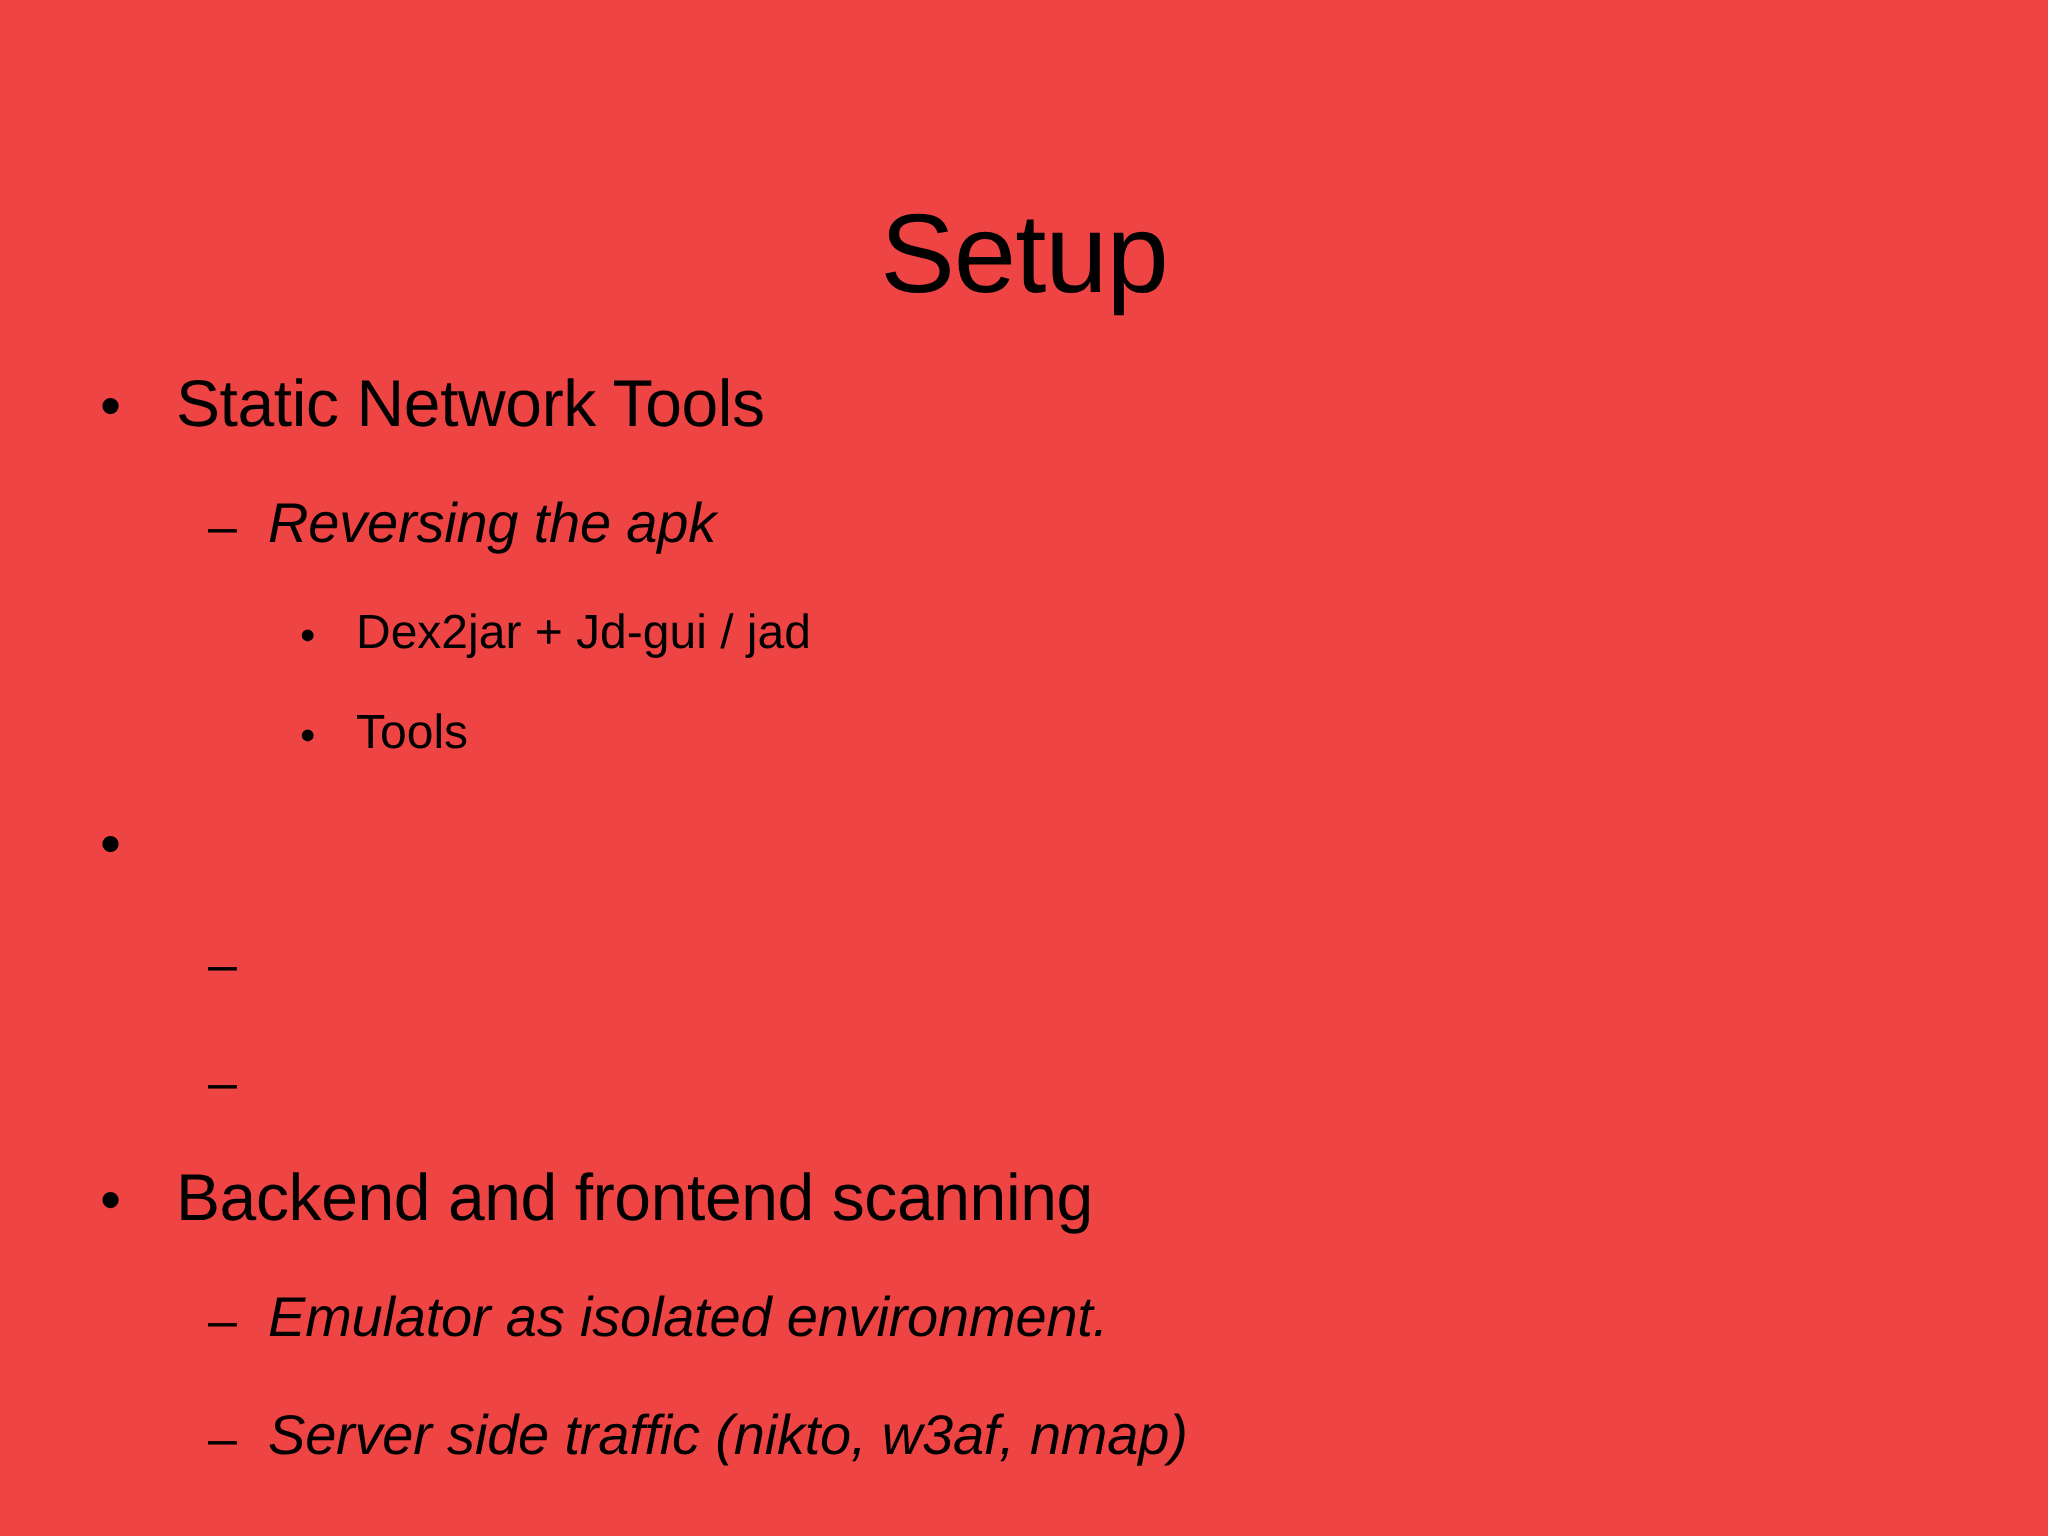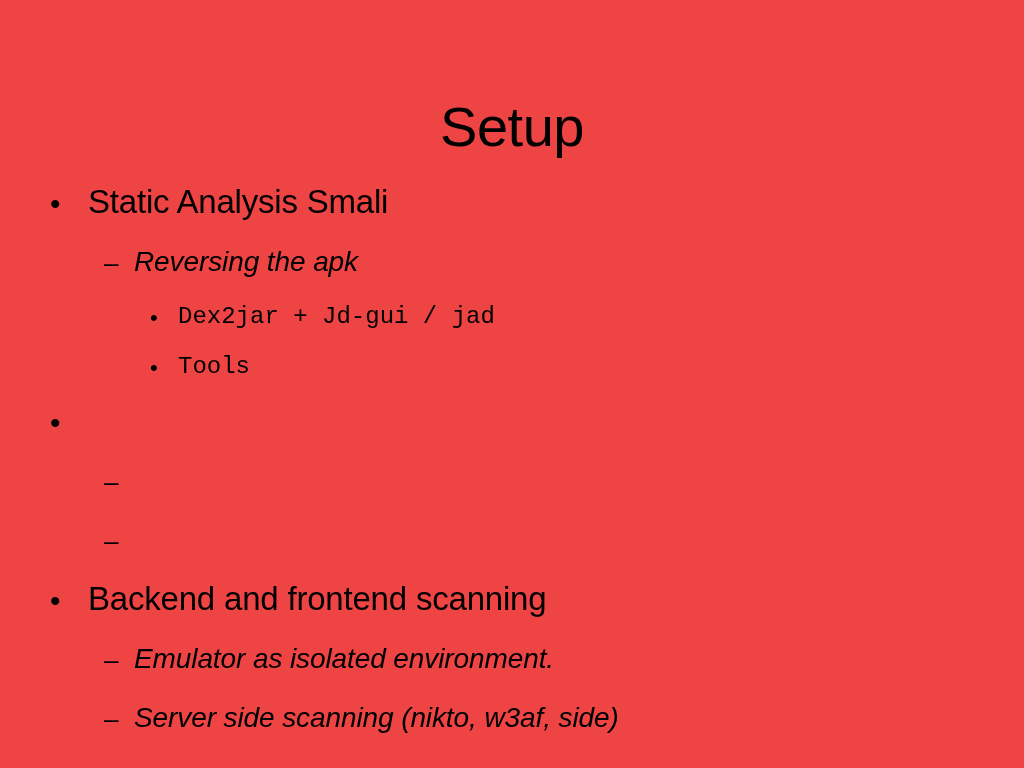--- a/index.html
+++ b/index.html
@@ -110,35 +110,34 @@
   .lvl3 .bullet-marker {
     left: 150px;
     top: 12px;
     font-size: 22px;
   }
   .lvl3 .bullet-text {
     margin-left: 178px;
     font-size: 24px;
     line-height: 34px;
     padding-top: 5px;
-    font-family: Liberation Mono, monospace;
   }
 </style>
 </head>
 <body>
 
 <div class="slide">
 
   <h1 class="slide-title">Setup</h1>
 
   <div class="body-list">
 
     <div class="bullet-row lvl1">
       <span class="bullet-marker">•</span>
-      <span class="bullet-text">Static Analysis Smali</span>
+      <span class="bullet-text">Static Network Tools</span>
     </div>
 
     <div class="bullet-row lvl2">
       <span class="bullet-marker">–</span>
       <span class="bullet-text">Reversing the apk</span>
     </div>
 
     <div class="bullet-row lvl3">
       <span class="bullet-marker">•</span>
       <span class="bullet-text">Dex2jar + Jd-gui / jad</span>
@@ -166,17 +165,17 @@
       <span class="bullet-text">Backend and frontend scanning</span>
     </div>
 
     <div class="bullet-row lvl2">
       <span class="bullet-marker">–</span>
       <span class="bullet-text">Emulator as isolated environment.</span>
     </div>
 
     <div class="bullet-row lvl2">
       <span class="bullet-marker">–</span>
-      <span class="bullet-text">Server side scanning (nikto, w3af, side)</span>
+      <span class="bullet-text">Server side traffic (nikto, w3af, nmap)</span>
     </div>
 
   </div>
 </div>
 
 </body></html>

